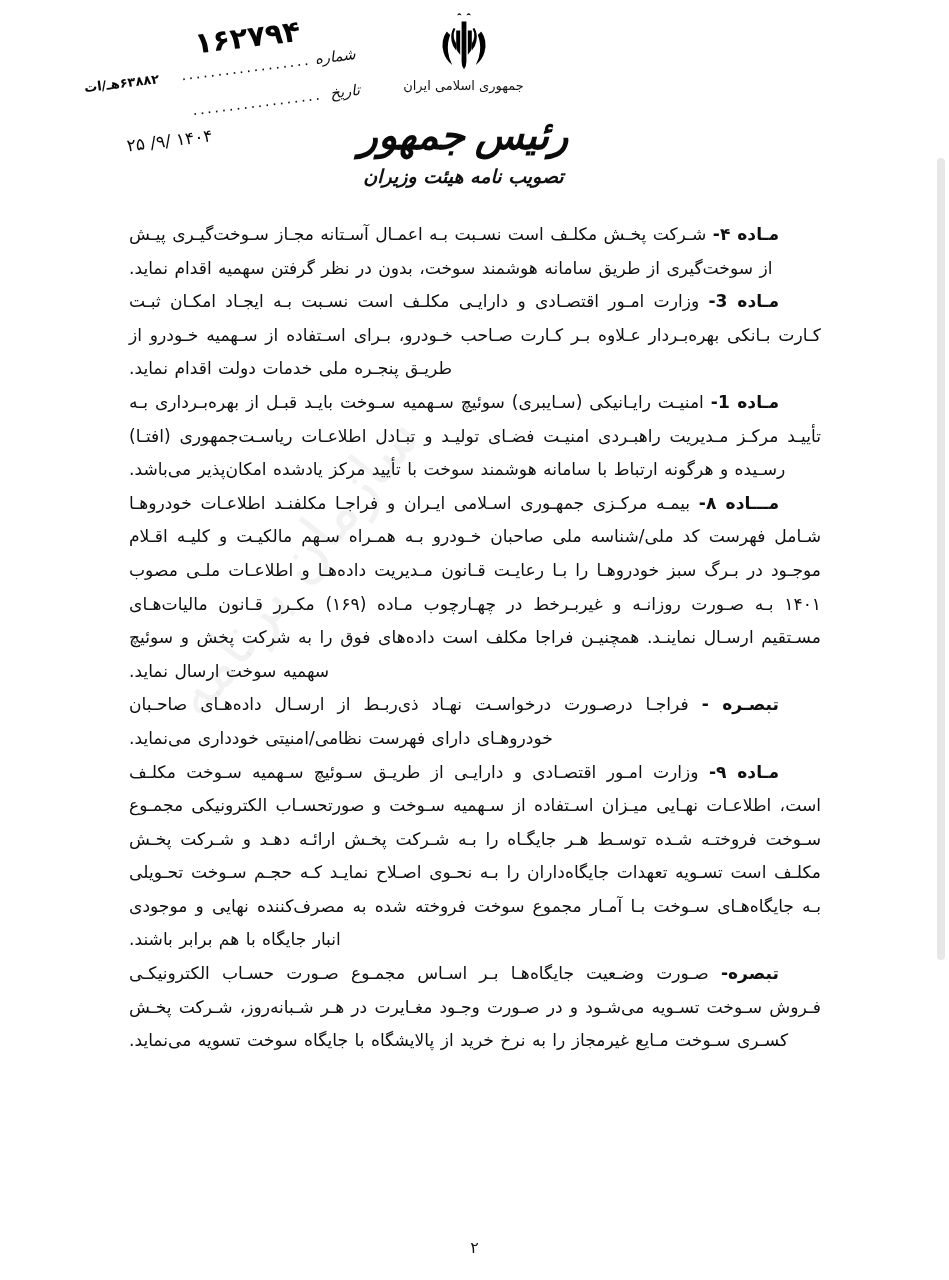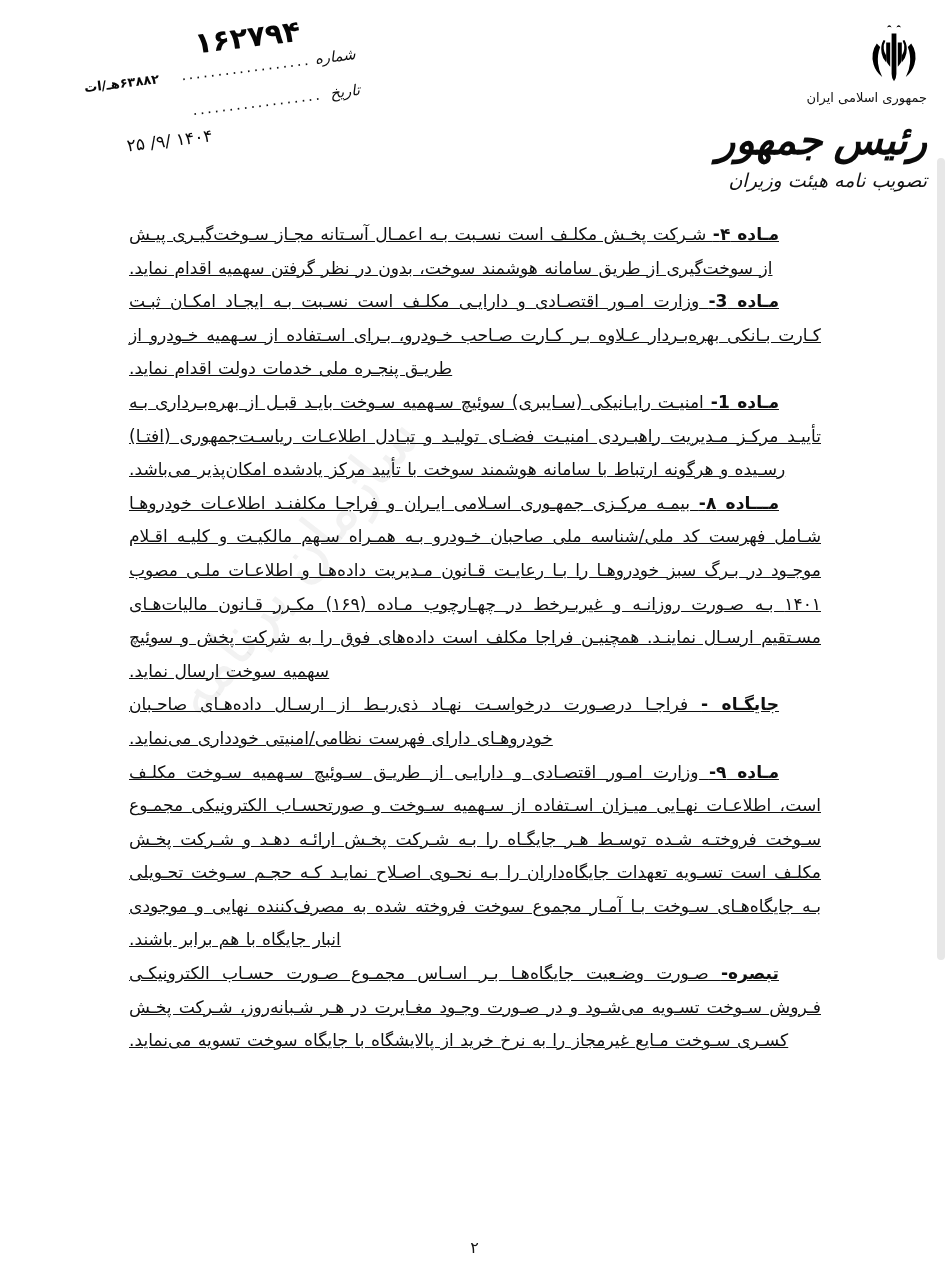--- a/index.html
+++ b/index.html
@@ -49,55 +49,56 @@
     left: 0;
     width: 949px;
     height: 215px;
     z-index: 2;
   }
 
   
   .crest-block {
     position: absolute;
     left: 0;
-    top: 22px;
+    top: 10px;
     width: 927px;
-    text-align: right;
+    text-align: center;
   }
 
   .emblem {
     display: block;
     margin: 0 auto;
   }
 
   .crest-country {
     margin-top: 2px;
     font-size: 13px;
     color: #111;
     letter-spacing: 0.5px;
     font-family: "DejaVu Sans", sans-serif;
   }
 
   .crest-president {
-    margin-top: 12px;
+    margin-top: 19px;
     font-size: 40px;
     font-weight: 700;
     color: #0b0b0b;
     font-style: italic;
     letter-spacing: 1px;
-    font-family: Liberation Sans, sans-serif;
+    font-family: Liberation Serif, serif;
   }
 
   .crest-subtitle {
     margin-top: 6px;
     font-size: 19px;
     color: #111;
     font-style: italic;
     letter-spacing: 0.5px;
     font-family: "DejaVu Serif", serif;
+    font-weight: bold;
   }
 
   
   .registry {
     position: absolute;
     left: 52px;
     top: 44px;
     width: 300px;
     height: 130px;
     transform: rotate(-7deg);
@@ -190,21 +191,20 @@
     font-family: "DejaVu Sans", "Liberation Sans", sans-serif;
   }
 
   p.para .lead {
     font-weight: 700;
     letter-spacing: 1.5px;
   }
 
   p.para.indent {
     text-indent: 42px;
-    text-decoration: underline;
   }
 
   
   .page-number {
     position: absolute;
     left: 0;
     top: 1238px;
     width: 949px;
     text-align: center;
     font-size: 16px;
@@ -291,21 +291,21 @@
 
       <div class="reg-date-value">۱۴۰۴ /۹/ ۲۵</div>
     </div>
   </div>
 
   <div class="body-area" id="body-area">
       <p class="para indent"><span class="lead">مـاده ۴-</span><span> شـرکت پخـش مکلـف است نسـبت بـه اعمـال آسـتانه مجـاز سـوخت‌گیـری پیـش از سوخت‌گیری از طریق سامانه هوشمند سوخت، بدون در نظر گرفتن سهمیه اقدام نماید.</span></p>
       <p class="para indent"><span class="lead">مـاده 3-</span><span> وزارت امـور اقتصـادی و دارایـی مکلـف است نسـبت بـه ایجـاد امکـان ثبـت کـارت بـانکی بهره‌بـردار عـلاوه بـر کـارت صـاحب خـودرو، بـرای اسـتفاده از سـهمیه خـودرو از طریـق پنجـره ملی خدمات دولت اقدام نماید.</span></p>
       <p class="para indent"><span class="lead">مـاده 1-</span><span> امنیـت رایـانیکی (سـایبری) سوئیچ سـهمیه سـوخت بایـد قبـل از بهره‌بـرداری بـه تأییـد مرکـز مـدیریت راهبـردی امنیـت فضـای تولیـد و تبـادل اطلاعـات ریاسـت‌جمهوری (افتـا) رسـیده و هرگونه ارتباط با سامانه هوشمند سوخت با تأیید مرکز یادشده امکان‌پذیر می‌باشد.</span></p>
       <p class="para indent"><span class="lead">مـــاده ۸-</span><span> بیمـه مرکـزی جمهـوری اسـلامی ایـران و فراجـا مکلفنـد اطلاعـات خودروهـا شـامل فهرست کد ملی/شناسه ملی صاحبان خـودرو بـه همـراه سـهم مالکیـت و کلیـه اقـلام موجـود در بـرگ سبز خودروهـا را بـا رعایـت قـانون مـدیریت داده‌هـا و اطلاعـات ملـی مصوب ۱۴۰۱ بـه صـورت روزانـه و غیربـرخط در چهـارچوب مـاده (۱۶۹) مکـرر قـانون مالیات‌هـای مسـتقیم ارسـال نماینـد. همچنیـن فراجا مکلف است داده‌های فوق را به شرکت پخش و سوئیچ سهمیه سوخت ارسال نماید.</span></p>
-      <p class="para indent"><span class="lead">جایگـاه -</span><span> فراجـا درصـورت درخواسـت نهـاد ذی‌ربـط از ارسـال داده‌هـای صاحـبان خودروهـای دارای فهرست نظامی/امنیتی خودداری می‌نماید.</span></p>
+      <p class="para indent"><span class="lead">تبصـره -</span><span> فراجـا درصـورت درخواسـت نهـاد ذی‌ربـط از ارسـال داده‌هـای صاحـبان خودروهـای دارای فهرست نظامی/امنیتی خودداری می‌نماید.</span></p>
       <p class="para indent"><span class="lead">مـاده ۹-</span><span> وزارت امـور اقتصـادی و دارایـی از طریـق سـوئیچ سـهمیه سـوخت مکلـف است، اطلاعـات نهـایی میـزان اسـتفاده از سـهمیه سـوخت و صورتحسـاب الکترونیکی مجمـوع سـوخت فروختـه شـده توسـط هـر جایگـاه را بـه شـرکت پخـش ارائـه دهـد و شـرکت پخـش مکلـف است تسـویه تعهدات جایگاه‌داران را بـه نحـوی اصـلاح نمایـد کـه حجـم سـوخت تحـویلی بـه جایگاه‌هـای سـوخت بـا آمـار مجموع سوخت فروخته شده به مصرف‌کننده نهایی و موجودی انبار جایگاه با هم برابر باشند.</span></p>
       <p class="para indent"><span class="lead">تبصره-</span><span> صـورت وضـعیت جایگاه‌هـا بـر اسـاس مجمـوع صـورت حسـاب الکترونیکـی فـروش سـوخت تسـویه می‌شـود و در صـورت وجـود مغـایرت در هـر شـبانه‌روز، شـرکت پخـش کسـری سـوخت مـایع غیرمجاز را به نرخ خرید از پالایشگاه با جایگاه سوخت تسویه می‌نماید.</span></p>
     </div>
 
   <div class="page-number">۲</div>
 
   <div class="scrollbar-track"></div>
   <div class="scrollbar-thumb"></div>
 
 </div>

